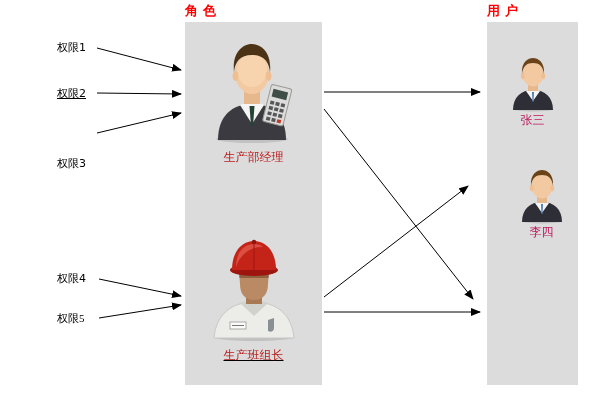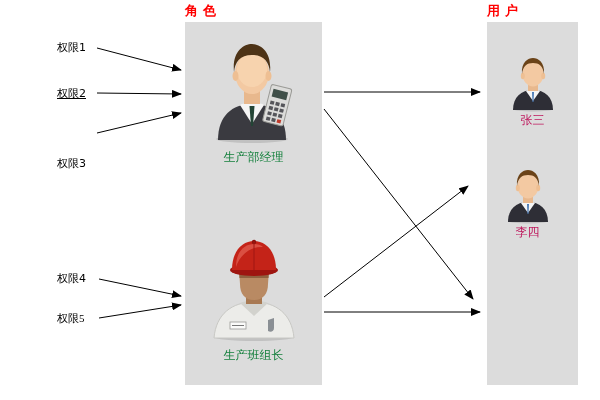--- a/index.html
+++ b/index.html
@@ -19,27 +19,27 @@
   }
   .col-title-roles { left:185px; width:137px; }
   .col-title-users { left:487px; width:91px; }
   
   .perm { position:absolute; left:57px; font-size:11px; color:#000; z-index:3; }
   .perm-1 { top:40px; }  .perm-2 { top:86px;text-decoration:underline; }  .perm-3 { top:120px;margin-top:36px; }
   .perm-4 { top:271px; } .perm-5 { top:311px;font-family:Liberation Serif, serif; }
   
   .role { position:absolute; width:137px; text-align:center; z-index:3; }
   .role-1 { left:185px; top:40px; }
-  .role-2 { left:185px; top:234px; }
+  .role-2 { left:185px; top:234px;text-decoration:underline; }
   .role .icon { display:block; margin:0 auto; }
-  .role-label { font-size:12px; color:#15803d; margin-top:5px; }
+  .role-label { font-size:12px; color:#b91c1c; margin-top:5px; }
   
   .user { position:absolute; width:91px; text-align:center; z-index:3; }
   .user-1 { left:487px; top:56px; }
-  .user-2 { left:476px; top:168px;padding-left:12px; }
+  .user-2 { left:490px; top:168px;padding-left:12px; }
   .user-3 { left:487px; top:278px; }
   .user .icon { display:block; margin:0 auto; }
   .user-label { font-size:12px; color:#be185d; }
   
   #arrow-layer { position:absolute; left:0; top:0; z-index:2; pointer-events:none; }
 </style>
 </head>
 <body>
 
 <div class="canvas">

